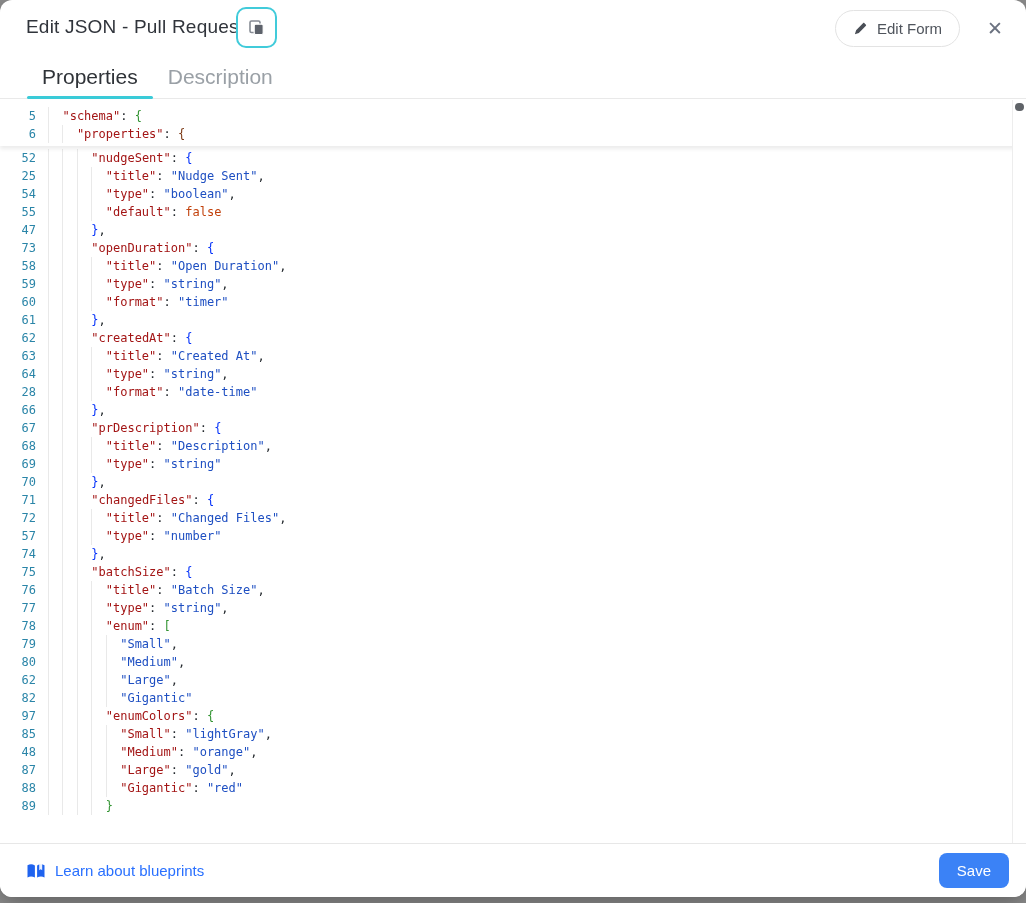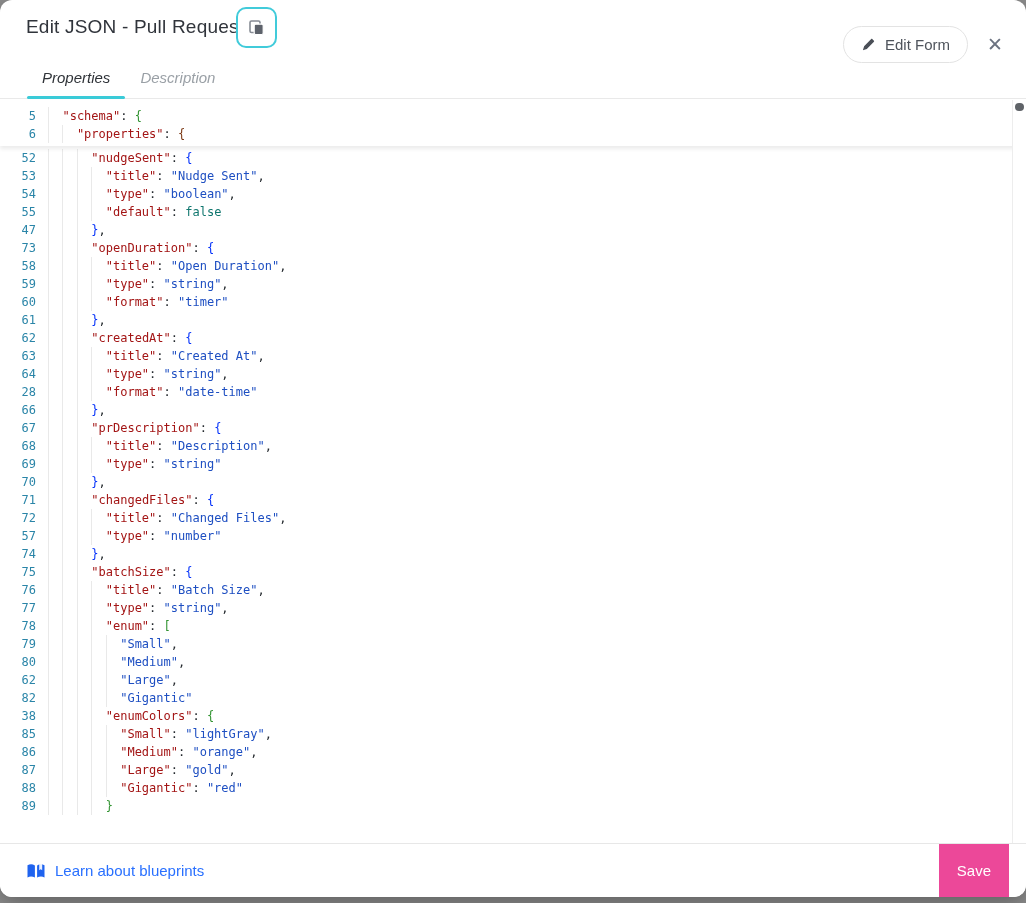--- a/index.html
+++ b/index.html
@@ -9,69 +9,69 @@
   .modal { position:absolute; left:0; top:0; right:0; bottom:6px; background:#ffffff;
            border-radius:12px; box-shadow:0 6px 24px rgba(0,0,0,.35); overflow:hidden; }
 
   
   .header { position:relative; height:56px; }
   .title { position:absolute; left:26px; top:16px; font-size:19px; font-weight:500;
            color:#30343b; letter-spacing:.2px; }
   .copy-btn { position:absolute; left:236px; top:7px; width:41px; height:41px;
               border:2px solid #41cbda; border-radius:10px; background:#fff;
               display:flex; align-items:center; justify-content:center; cursor:pointer; }
-  .header-right { position:absolute; right:18px; top:26px; display:flex; align-items:center; gap:14px; }
+  .header-right { position:absolute; right:18px; top:10px; display:flex; align-items:center; gap:22px; }
   .edit-form-btn { display:flex; align-items:center; gap:9px; height:37px; padding:0 17px;
                    border:1px solid #e3e3e3; border-radius:19px; background:#fff;
                    font-size:15px; color:#4f545c; cursor:pointer; }
   .close-btn { font-size:19px; color:#6b7280; background:none; border:none; cursor:pointer;
                width:26px; height:26px; line-height:26px; text-align:center; }
 
   
   .tabbar { position:relative; height:43px; border-bottom:1px solid #e9e9e9; padding-left:27px;
             display:flex; align-items:stretch; }
-  .tab { position:relative; padding:0 15px; display:flex; align-items:center; font-size:15px;
-         color:#9aa0a6; cursor:pointer;font-style:italic; }
+  .tab { position:relative; padding:0 15px; display:flex; align-items:center; font-size:21px;
+         color:#9aa0a6; cursor:pointer; }
   .tab.active { color:#2f3338; font-weight:500; }
   .tab.active::after { content:""; position:absolute; left:0; right:0; bottom:-1px; height:3px;
                        background:#3acbd8; border-radius:2px; }
 
   
   .editor { position:absolute; top:100px; left:0; right:0; bottom:54px; background:#fff; overflow:hidden; }
   .sticky { position:relative; z-index:2; background:#fff; padding:7px 0 3px 0;
             box-shadow:0 3px 4px rgba(0,0,0,.08); }
   .code-body { position:relative; z-index:1; padding-top:3px; }
   .code-line { height:18px; line-height:18px; white-space:pre;
                font-family:"DejaVu Sans Mono", monospace; font-size:12px; }
   .gutter { display:inline-block; width:36px; text-align:right; color:#2a85a8;
             font-size:12px; user-select:none; }
   .code-text { margin-left:12px; }
   .indent { display:inline-block; width:2ch; height:18px; vertical-align:top;
             border-left:1px solid #e9e9e9; }
   .tk-k { color:#a31515; }
   .tk-s { color:#1e4fc2; }
-  .tk-n { color:#0f766e; }
+  .tk-n { color:#c2410c; }
   .tk-p { color:#24292e; }
   .tk-b2 { color:#319331; }
   .tk-b3 { color:#7b3814; }
   .tk-b4 { color:#0431fa; }
   .tk-b5 { color:#319331; }
 
   .sb-track { position:absolute; top:0; right:0; bottom:0; width:14px; border-left:1px solid #ededed;
               background:#fff; z-index:3; }
   .sb-thumb { position:absolute; top:3px; left:2px; width:9px; height:8px; border-radius:4px;
               background:#5f6368; cursor:pointer; }
 
   
   .footer { position:absolute; left:0; right:0; bottom:0; height:54px; background:#fff;
             border-top:1px solid #e7e7e7; border-radius:0 0 12px 12px;
-            display:flex; justify-content:space-between; padding:0 17px 0 26px; }
+            display:flex; align-items:center; justify-content:space-between; padding:0 17px 0 26px; }
   .learn-link { display:flex; align-items:center; gap:9px; color:#2970ff; font-size:15px;
                 cursor:pointer; text-decoration:none; }
-  .save-btn { background:#ec4899; color:#ffffff; border:none; border-radius:0;
+  .save-btn { background:#3b82f6; color:#ffffff; border:none; border-radius:8px;
               padding:9px 18px; font-size:15px; font-family:"Liberation Sans", sans-serif;
               cursor:pointer; }
   .icon { display:inline-flex; }
 </style>
 </head>
 <body>
 
 <div class="modal">
 
   <div class="header">
@@ -104,21 +104,21 @@
     <div class="tab">Description</div>
   </div>
 
   <div class="editor">
     <div class="sticky" id="sticky-lines">
         <div class="code-line"><span class="gutter">5</span><span class="code-text"><span class="indent"></span><span class="tk-k">"schema"</span><span class="tk-p">: </span><span class="tk-b2">{</span></span></div>
         <div class="code-line"><span class="gutter">6</span><span class="code-text"><span class="indent"></span><span class="indent"></span><span class="tk-k">"properties"</span><span class="tk-p">: </span><span class="tk-b3">{</span></span></div>
       </div>
     <div class="code-body" id="code-lines">
         <div class="code-line"><span class="gutter">52</span><span class="code-text"><span class="indent"></span><span class="indent"></span><span class="indent"></span><span class="tk-k">"nudgeSent"</span><span class="tk-p">: </span><span class="tk-b4">{</span></span></div>
-        <div class="code-line"><span class="gutter">53</span><span class="code-text"><span class="indent"></span><span class="indent"></span><span class="indent"></span><span class="indent"></span><span class="tk-k">"title"</span><span class="tk-p">: </span><span class="tk-s">"Nudge Sent"</span><span class="tk-p">,</span></span></div>
+        <div class="code-line"><span class="gutter">25</span><span class="code-text"><span class="indent"></span><span class="indent"></span><span class="indent"></span><span class="indent"></span><span class="tk-k">"title"</span><span class="tk-p">: </span><span class="tk-s">"Nudge Sent"</span><span class="tk-p">,</span></span></div>
         <div class="code-line"><span class="gutter">54</span><span class="code-text"><span class="indent"></span><span class="indent"></span><span class="indent"></span><span class="indent"></span><span class="tk-k">"type"</span><span class="tk-p">: </span><span class="tk-s">"boolean"</span><span class="tk-p">,</span></span></div>
         <div class="code-line"><span class="gutter">55</span><span class="code-text"><span class="indent"></span><span class="indent"></span><span class="indent"></span><span class="indent"></span><span class="tk-k">"default"</span><span class="tk-p">: </span><span class="tk-n">false</span></span></div>
         <div class="code-line"><span class="gutter">47</span><span class="code-text"><span class="indent"></span><span class="indent"></span><span class="indent"></span><span class="tk-b4">}</span><span class="tk-p">,</span></span></div>
         <div class="code-line"><span class="gutter">73</span><span class="code-text"><span class="indent"></span><span class="indent"></span><span class="indent"></span><span class="tk-k">"openDuration"</span><span class="tk-p">: </span><span class="tk-b4">{</span></span></div>
         <div class="code-line"><span class="gutter">58</span><span class="code-text"><span class="indent"></span><span class="indent"></span><span class="indent"></span><span class="indent"></span><span class="tk-k">"title"</span><span class="tk-p">: </span><span class="tk-s">"Open Duration"</span><span class="tk-p">,</span></span></div>
         <div class="code-line"><span class="gutter">59</span><span class="code-text"><span class="indent"></span><span class="indent"></span><span class="indent"></span><span class="indent"></span><span class="tk-k">"type"</span><span class="tk-p">: </span><span class="tk-s">"string"</span><span class="tk-p">,</span></span></div>
         <div class="code-line"><span class="gutter">60</span><span class="code-text"><span class="indent"></span><span class="indent"></span><span class="indent"></span><span class="indent"></span><span class="tk-k">"format"</span><span class="tk-p">: </span><span class="tk-s">"timer"</span></span></div>
         <div class="code-line"><span class="gutter">61</span><span class="code-text"><span class="indent"></span><span class="indent"></span><span class="indent"></span><span class="tk-b4">}</span><span class="tk-p">,</span></span></div>
         <div class="code-line"><span class="gutter">62</span><span class="code-text"><span class="indent"></span><span class="indent"></span><span class="indent"></span><span class="tk-k">"createdAt"</span><span class="tk-p">: </span><span class="tk-b4">{</span></span></div>
         <div class="code-line"><span class="gutter">63</span><span class="code-text"><span class="indent"></span><span class="indent"></span><span class="indent"></span><span class="indent"></span><span class="tk-k">"title"</span><span class="tk-p">: </span><span class="tk-s">"Created At"</span><span class="tk-p">,</span></span></div>
@@ -134,23 +134,23 @@
         <div class="code-line"><span class="gutter">57</span><span class="code-text"><span class="indent"></span><span class="indent"></span><span class="indent"></span><span class="indent"></span><span class="tk-k">"type"</span><span class="tk-p">: </span><span class="tk-s">"number"</span></span></div>
         <div class="code-line"><span class="gutter">74</span><span class="code-text"><span class="indent"></span><span class="indent"></span><span class="indent"></span><span class="tk-b4">}</span><span class="tk-p">,</span></span></div>
         <div class="code-line"><span class="gutter">75</span><span class="code-text"><span class="indent"></span><span class="indent"></span><span class="indent"></span><span class="tk-k">"batchSize"</span><span class="tk-p">: </span><span class="tk-b4">{</span></span></div>
         <div class="code-line"><span class="gutter">76</span><span class="code-text"><span class="indent"></span><span class="indent"></span><span class="indent"></span><span class="indent"></span><span class="tk-k">"title"</span><span class="tk-p">: </span><span class="tk-s">"Batch Size"</span><span class="tk-p">,</span></span></div>
         <div class="code-line"><span class="gutter">77</span><span class="code-text"><span class="indent"></span><span class="indent"></span><span class="indent"></span><span class="indent"></span><span class="tk-k">"type"</span><span class="tk-p">: </span><span class="tk-s">"string"</span><span class="tk-p">,</span></span></div>
         <div class="code-line"><span class="gutter">78</span><span class="code-text"><span class="indent"></span><span class="indent"></span><span class="indent"></span><span class="indent"></span><span class="tk-k">"enum"</span><span class="tk-p">: </span><span class="tk-b5">[</span></span></div>
         <div class="code-line"><span class="gutter">79</span><span class="code-text"><span class="indent"></span><span class="indent"></span><span class="indent"></span><span class="indent"></span><span class="indent"></span><span class="tk-s">"Small"</span><span class="tk-p">,</span></span></div>
         <div class="code-line"><span class="gutter">80</span><span class="code-text"><span class="indent"></span><span class="indent"></span><span class="indent"></span><span class="indent"></span><span class="indent"></span><span class="tk-s">"Medium"</span><span class="tk-p">,</span></span></div>
         <div class="code-line"><span class="gutter">62</span><span class="code-text"><span class="indent"></span><span class="indent"></span><span class="indent"></span><span class="indent"></span><span class="indent"></span><span class="tk-s">"Large"</span><span class="tk-p">,</span></span></div>
         <div class="code-line"><span class="gutter">82</span><span class="code-text"><span class="indent"></span><span class="indent"></span><span class="indent"></span><span class="indent"></span><span class="indent"></span><span class="tk-s">"Gigantic"</span></span></div>
-        <div class="code-line"><span class="gutter">38</span><span class="code-text"><span class="indent"></span><span class="indent"></span><span class="indent"></span><span class="indent"></span><span class="tk-k">"enumColors"</span><span class="tk-p">: </span><span class="tk-b5">{</span></span></div>
+        <div class="code-line"><span class="gutter">97</span><span class="code-text"><span class="indent"></span><span class="indent"></span><span class="indent"></span><span class="indent"></span><span class="tk-k">"enumColors"</span><span class="tk-p">: </span><span class="tk-b5">{</span></span></div>
         <div class="code-line"><span class="gutter">85</span><span class="code-text"><span class="indent"></span><span class="indent"></span><span class="indent"></span><span class="indent"></span><span class="indent"></span><span class="tk-k">"Small"</span><span class="tk-p">: </span><span class="tk-s">"lightGray"</span><span class="tk-p">,</span></span></div>
-        <div class="code-line"><span class="gutter">86</span><span class="code-text"><span class="indent"></span><span class="indent"></span><span class="indent"></span><span class="indent"></span><span class="indent"></span><span class="tk-k">"Medium"</span><span class="tk-p">: </span><span class="tk-s">"orange"</span><span class="tk-p">,</span></span></div>
+        <div class="code-line"><span class="gutter">48</span><span class="code-text"><span class="indent"></span><span class="indent"></span><span class="indent"></span><span class="indent"></span><span class="indent"></span><span class="tk-k">"Medium"</span><span class="tk-p">: </span><span class="tk-s">"orange"</span><span class="tk-p">,</span></span></div>
         <div class="code-line"><span class="gutter">87</span><span class="code-text"><span class="indent"></span><span class="indent"></span><span class="indent"></span><span class="indent"></span><span class="indent"></span><span class="tk-k">"Large"</span><span class="tk-p">: </span><span class="tk-s">"gold"</span><span class="tk-p">,</span></span></div>
         <div class="code-line"><span class="gutter">88</span><span class="code-text"><span class="indent"></span><span class="indent"></span><span class="indent"></span><span class="indent"></span><span class="indent"></span><span class="tk-k">"Gigantic"</span><span class="tk-p">: </span><span class="tk-s">"red"</span></span></div>
         <div class="code-line"><span class="gutter">89</span><span class="code-text"><span class="indent"></span><span class="indent"></span><span class="indent"></span><span class="indent"></span><span class="tk-b5">}</span></span></div>
       </div>
     <div class="sb-track">
       <div class="sb-thumb"></div>
     </div>
   </div>
 
   <div class="footer">

